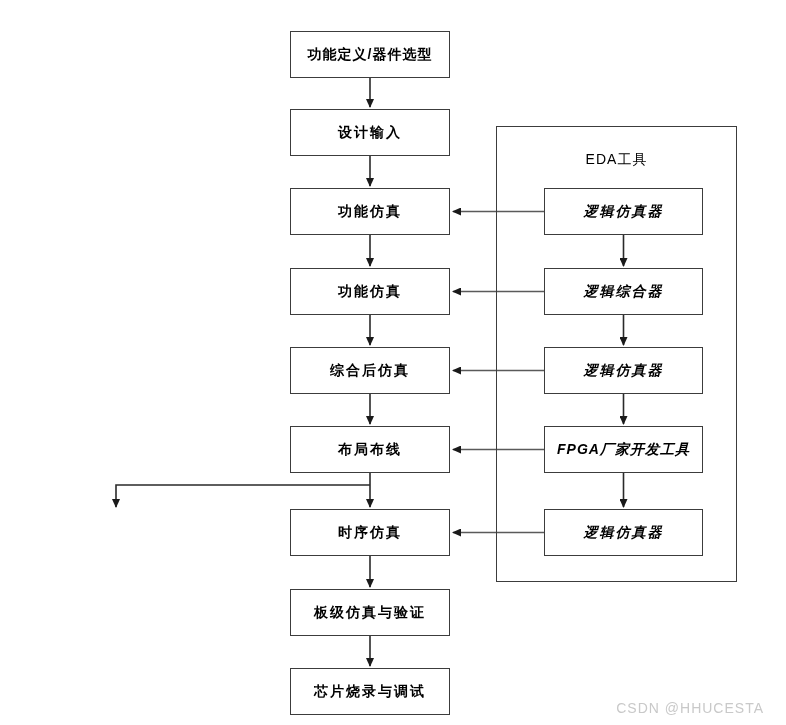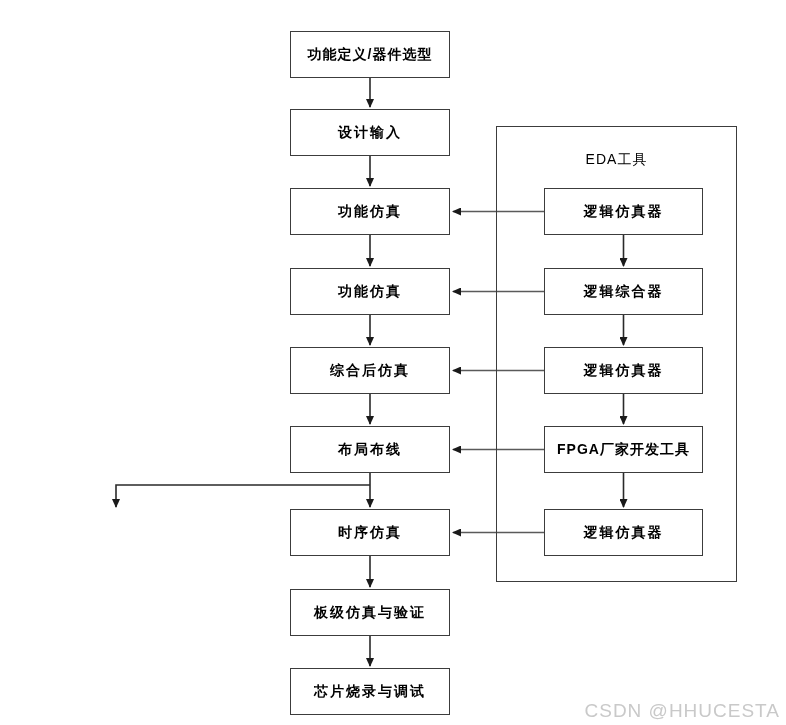--- a/index.html
+++ b/index.html
@@ -26,41 +26,41 @@
     width:160px;height:47px;
     box-sizing:border-box;
     border:1.5px solid var(--border);
     background:#ffffff;
     display:flex;align-items:center;justify-content:center;
     font-size:14px;font-weight:600;color:var(--text);
     letter-spacing:2px;
     z-index:2;
     white-space:nowrap;
   }
-  .box.tool{width:159px;}
+  .box.tool{width:159px;font-style:italic;}
   .box.wide-text{letter-spacing:1px;}
   .panel{
     position:absolute;
     left:496px;top:126px;width:241px;height:456px;
     box-sizing:border-box;
     border:1.5px solid var(--border);
     background:transparent;
     z-index:2;
   }
   .panel-title{
     position:absolute;
     left:0;right:0;top:24px;
     text-align:center;
     font-size:14px;font-weight:400;color:var(--text);
     letter-spacing:1px;
   }
   .watermark{
     position:absolute;
-    right:6px;top:700px;
-    font-size:19px;
+    right:22px;top:700px;
+    font-size:14px;
     color:var(--wm);
     letter-spacing:1px;
     z-index:3;
   }
 </style>
 </head>
 <body>
 
 <div class="canvas">
 

